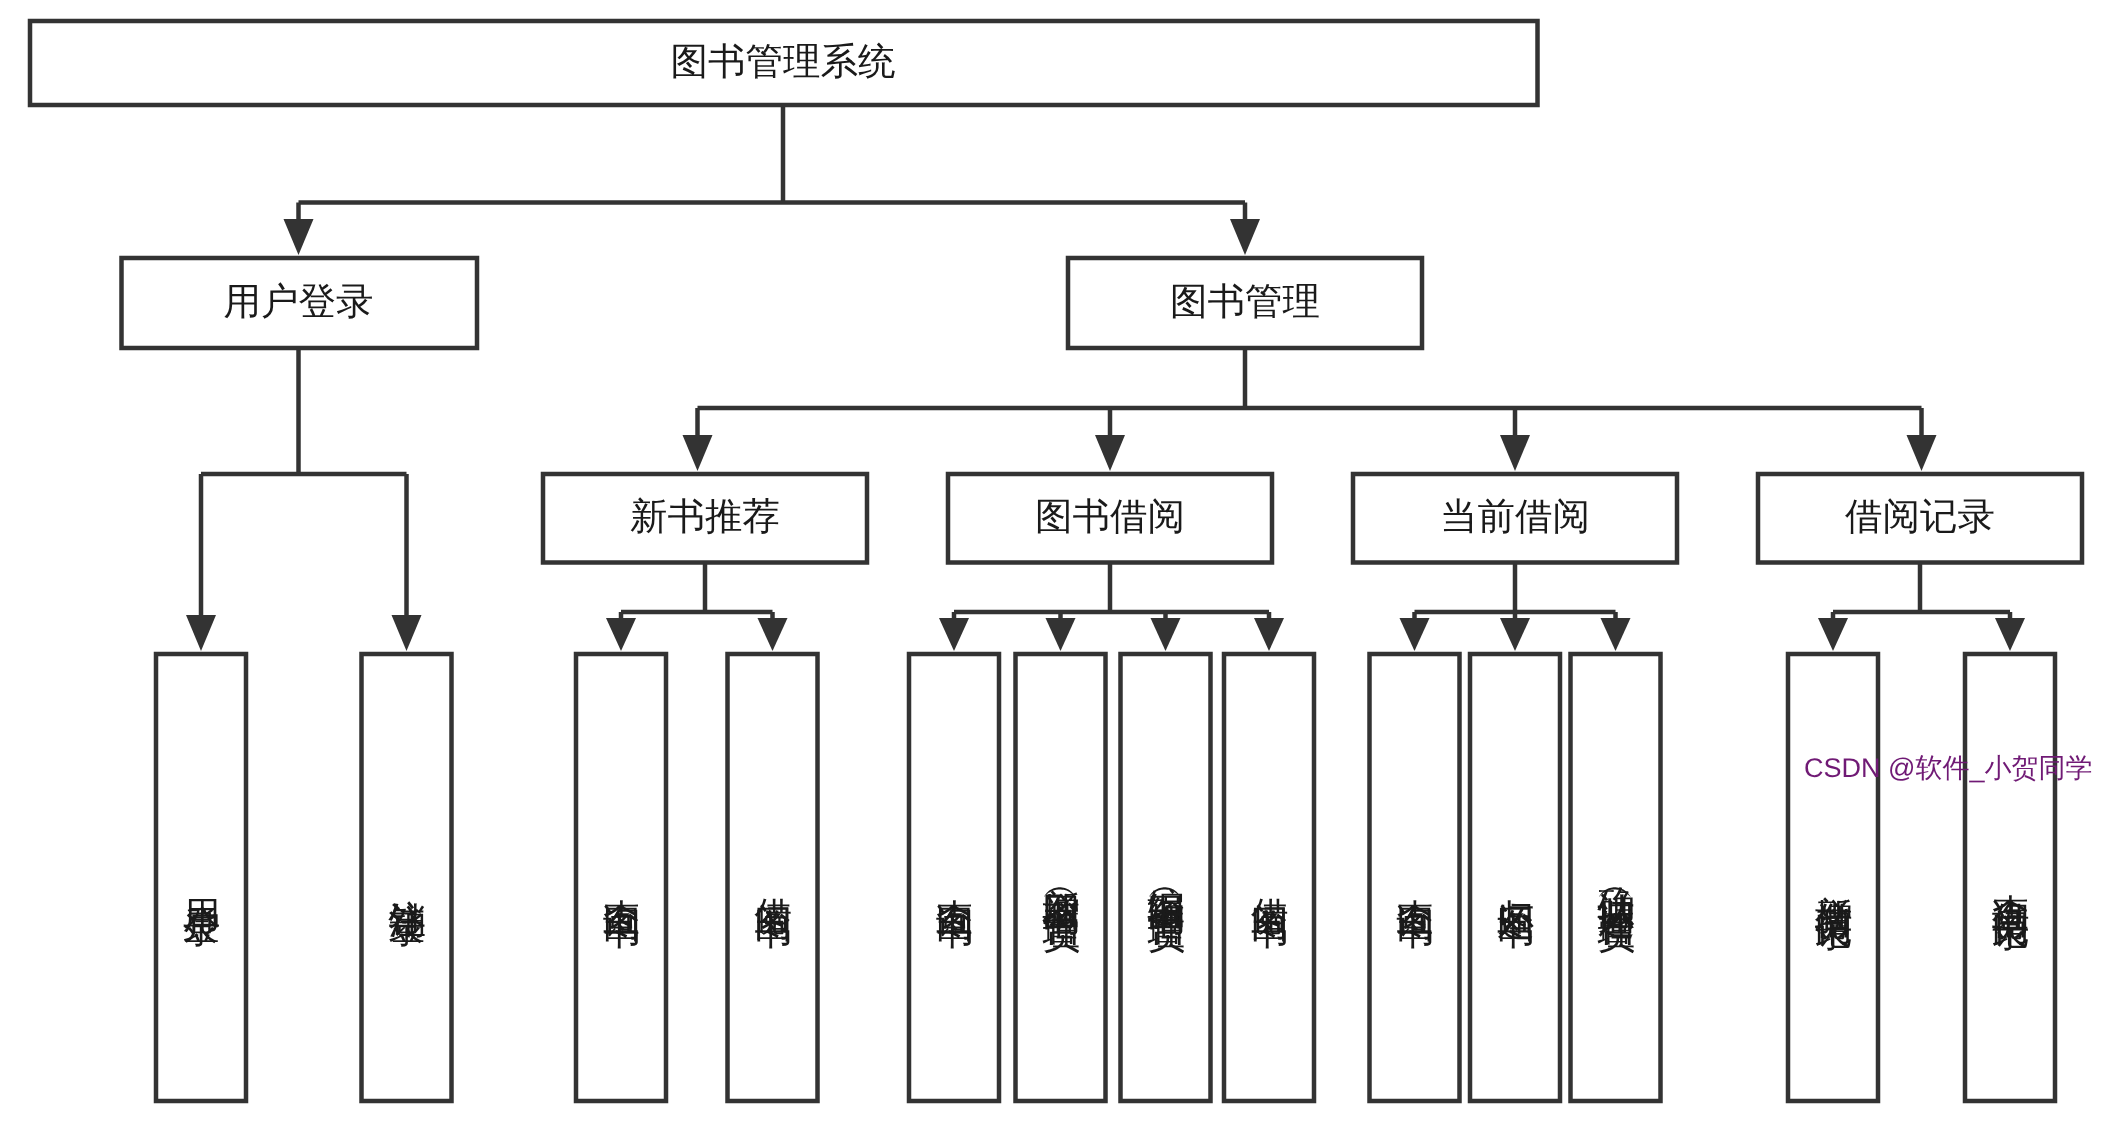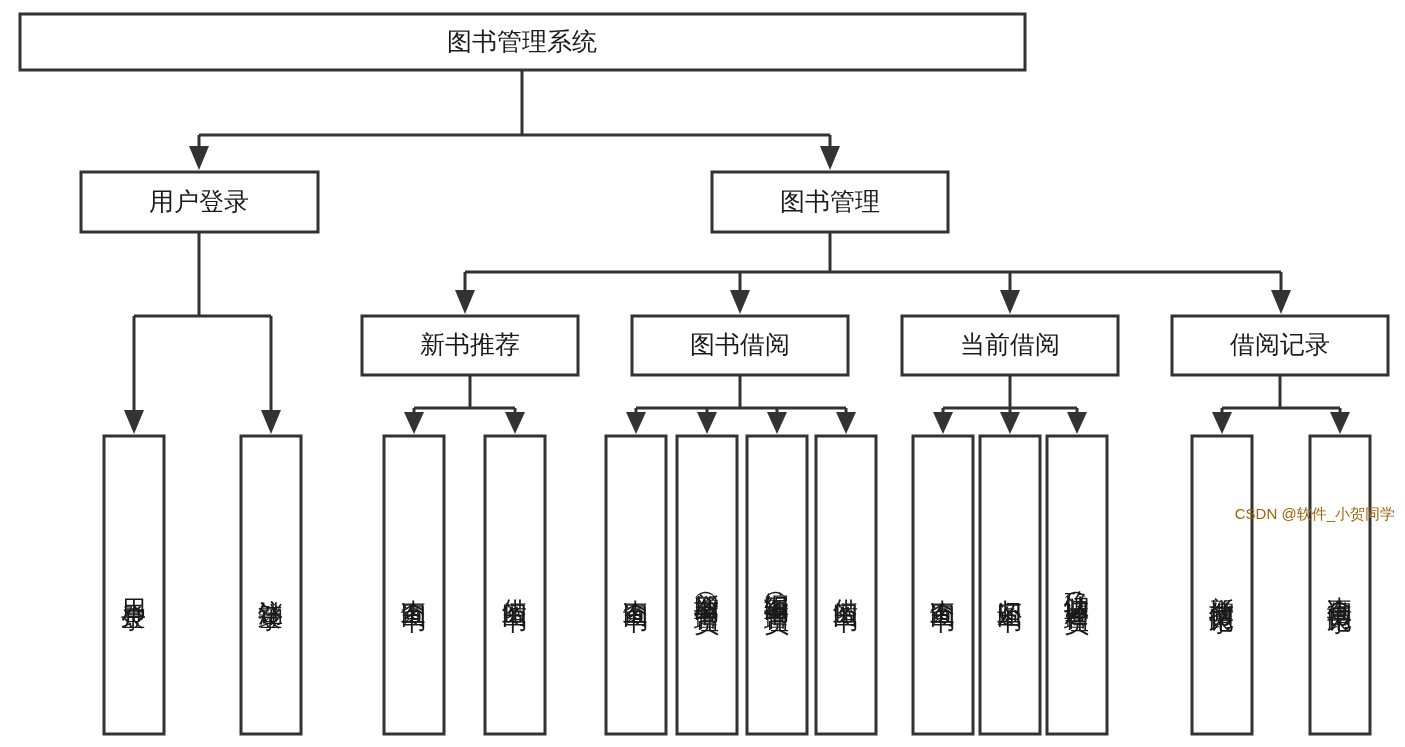--- a/index.html
+++ b/index.html
@@ -57,22 +57,22 @@
     glyph-orientation-vertical: 0deg;
     letter-spacing: 3px;
     dominant-baseline: central;
     text-anchor: middle;
   }
   .watermark-text {
     position: absolute;
     right: 10px;
     bottom: 6px;
     font-family: "Liberation Sans", "DejaVu Sans", sans-serif;
-    font-size: 15px;
-    color: #a16207;
+    font-size: 18px;
+    color: #701a75;
     white-space: nowrap;
     pointer-events: none;
     user-select: none;
   }
 </style>
 </head>
 <body>
 
 <div id="diagram-root">
   <svg class="flow" viewBox="0 0 1405 747" xmlns="http://www.w3.org/2000/svg">

